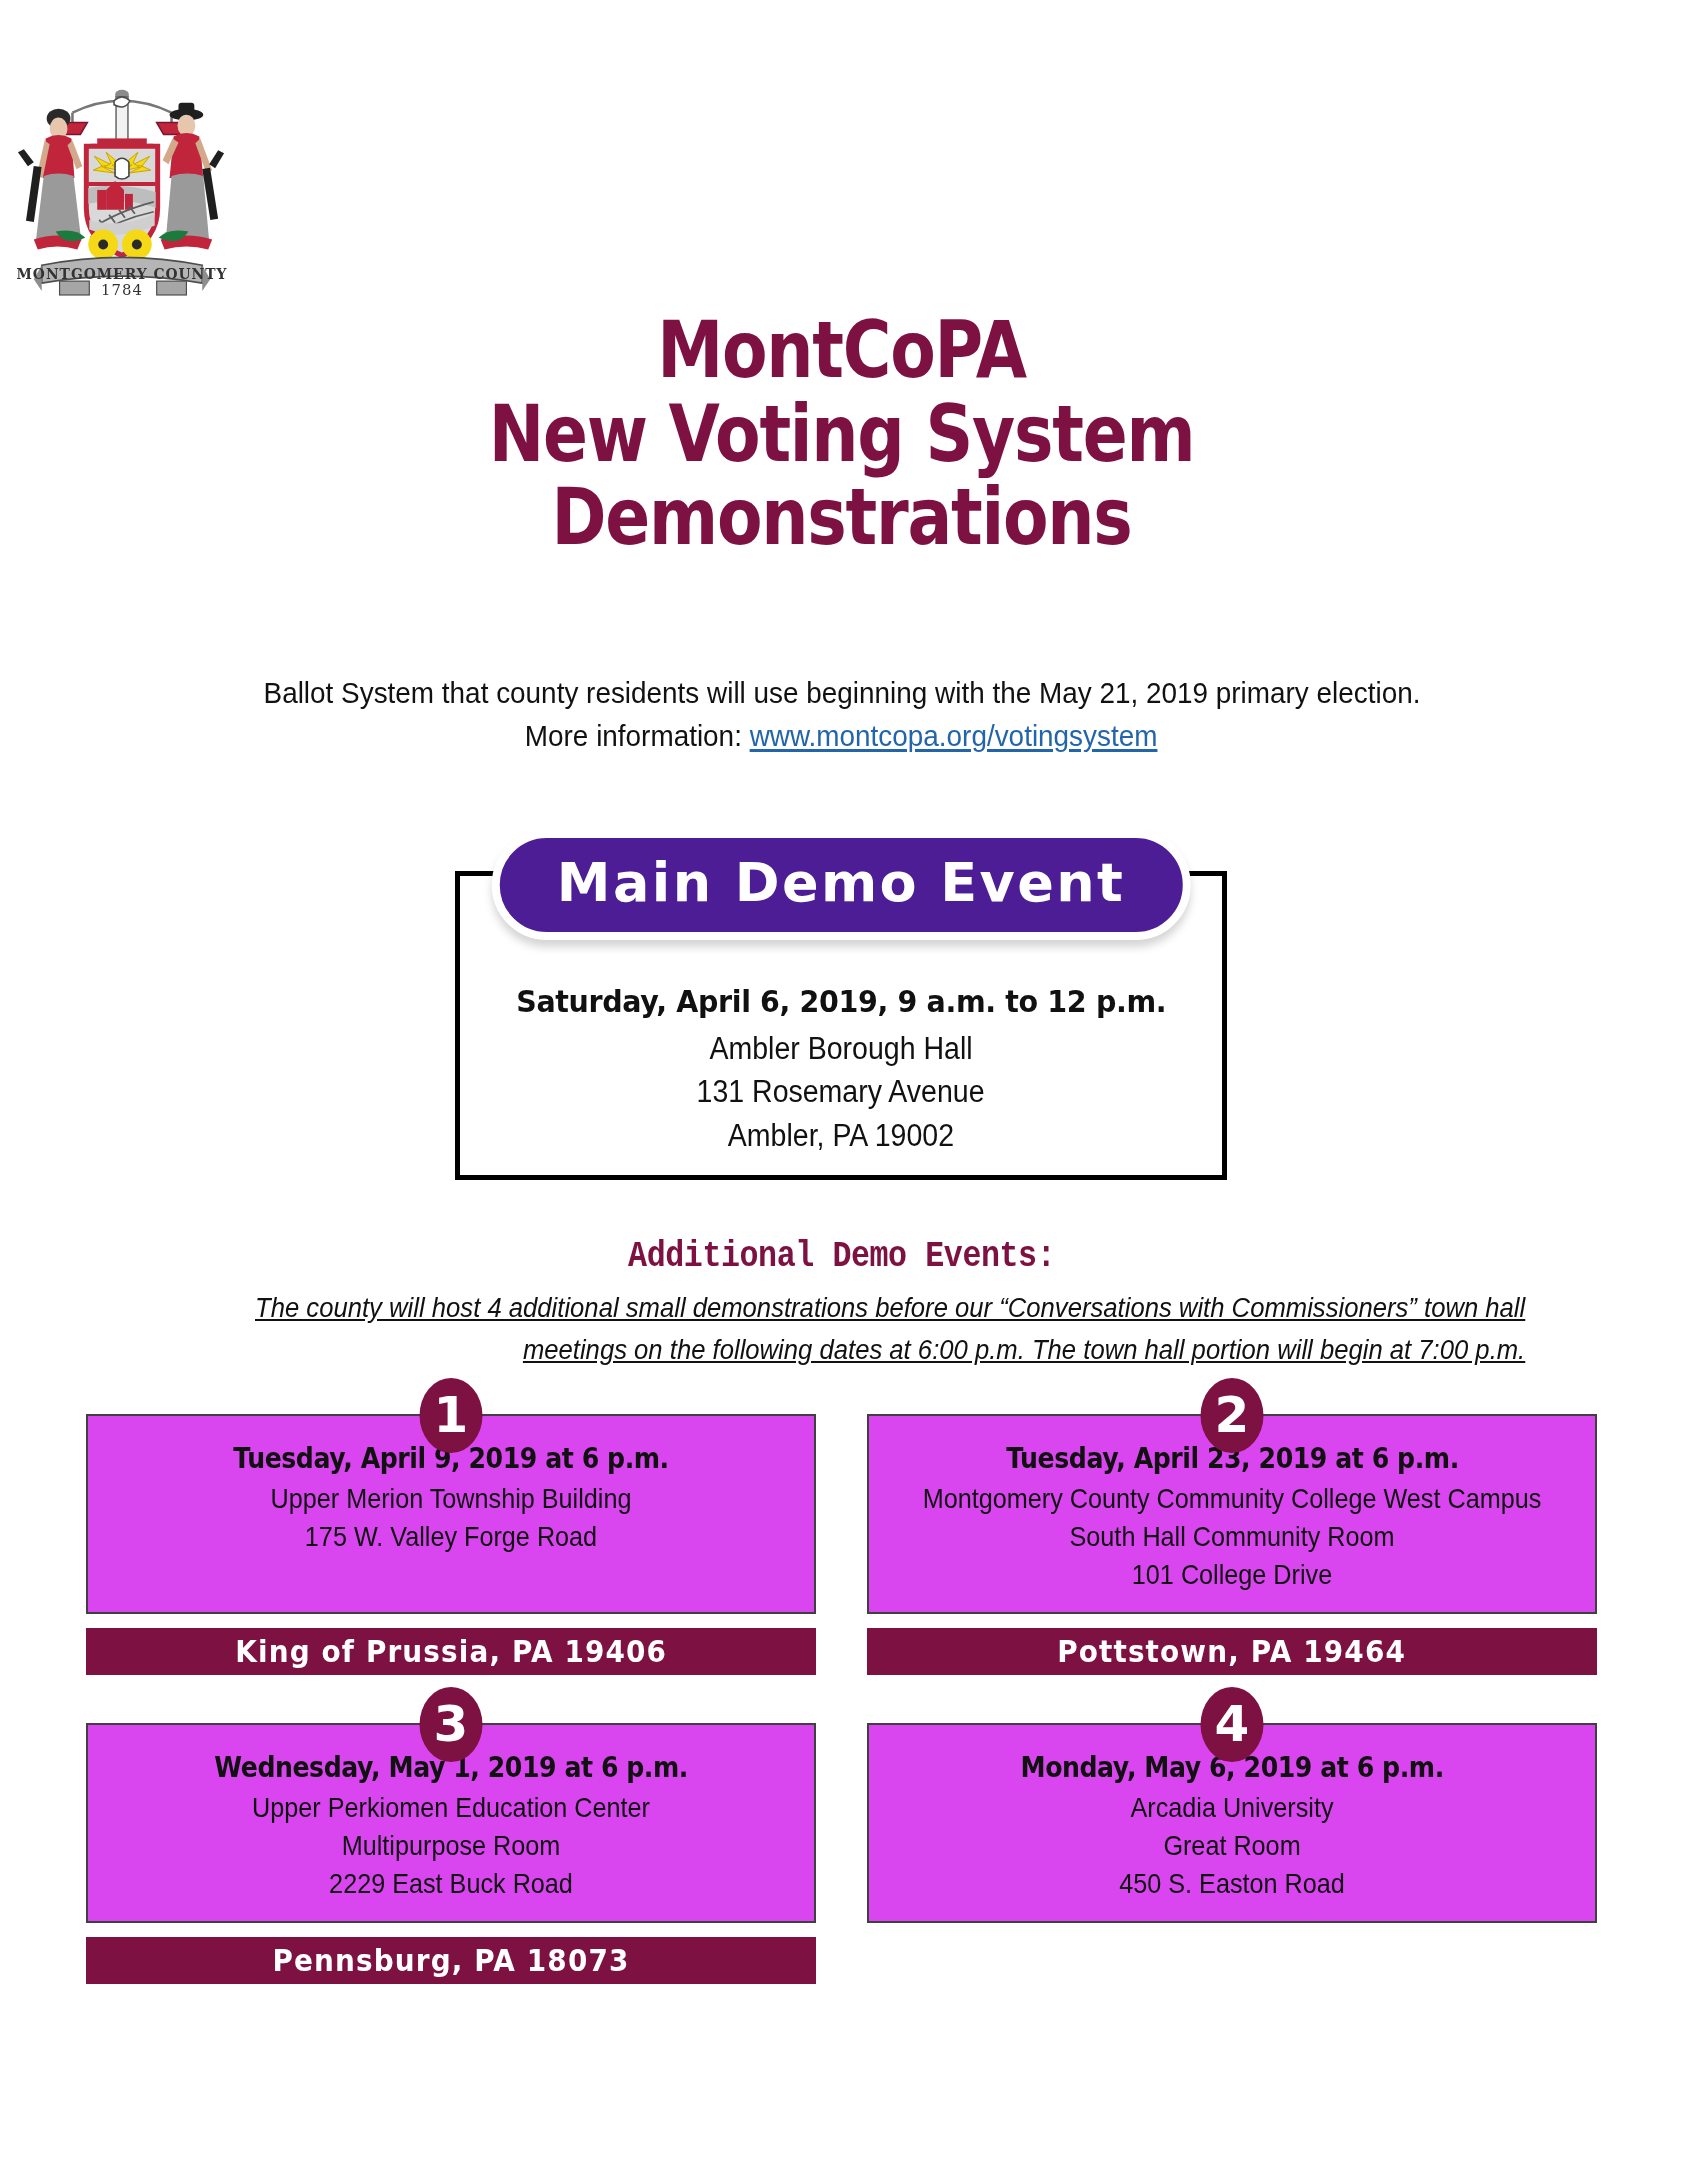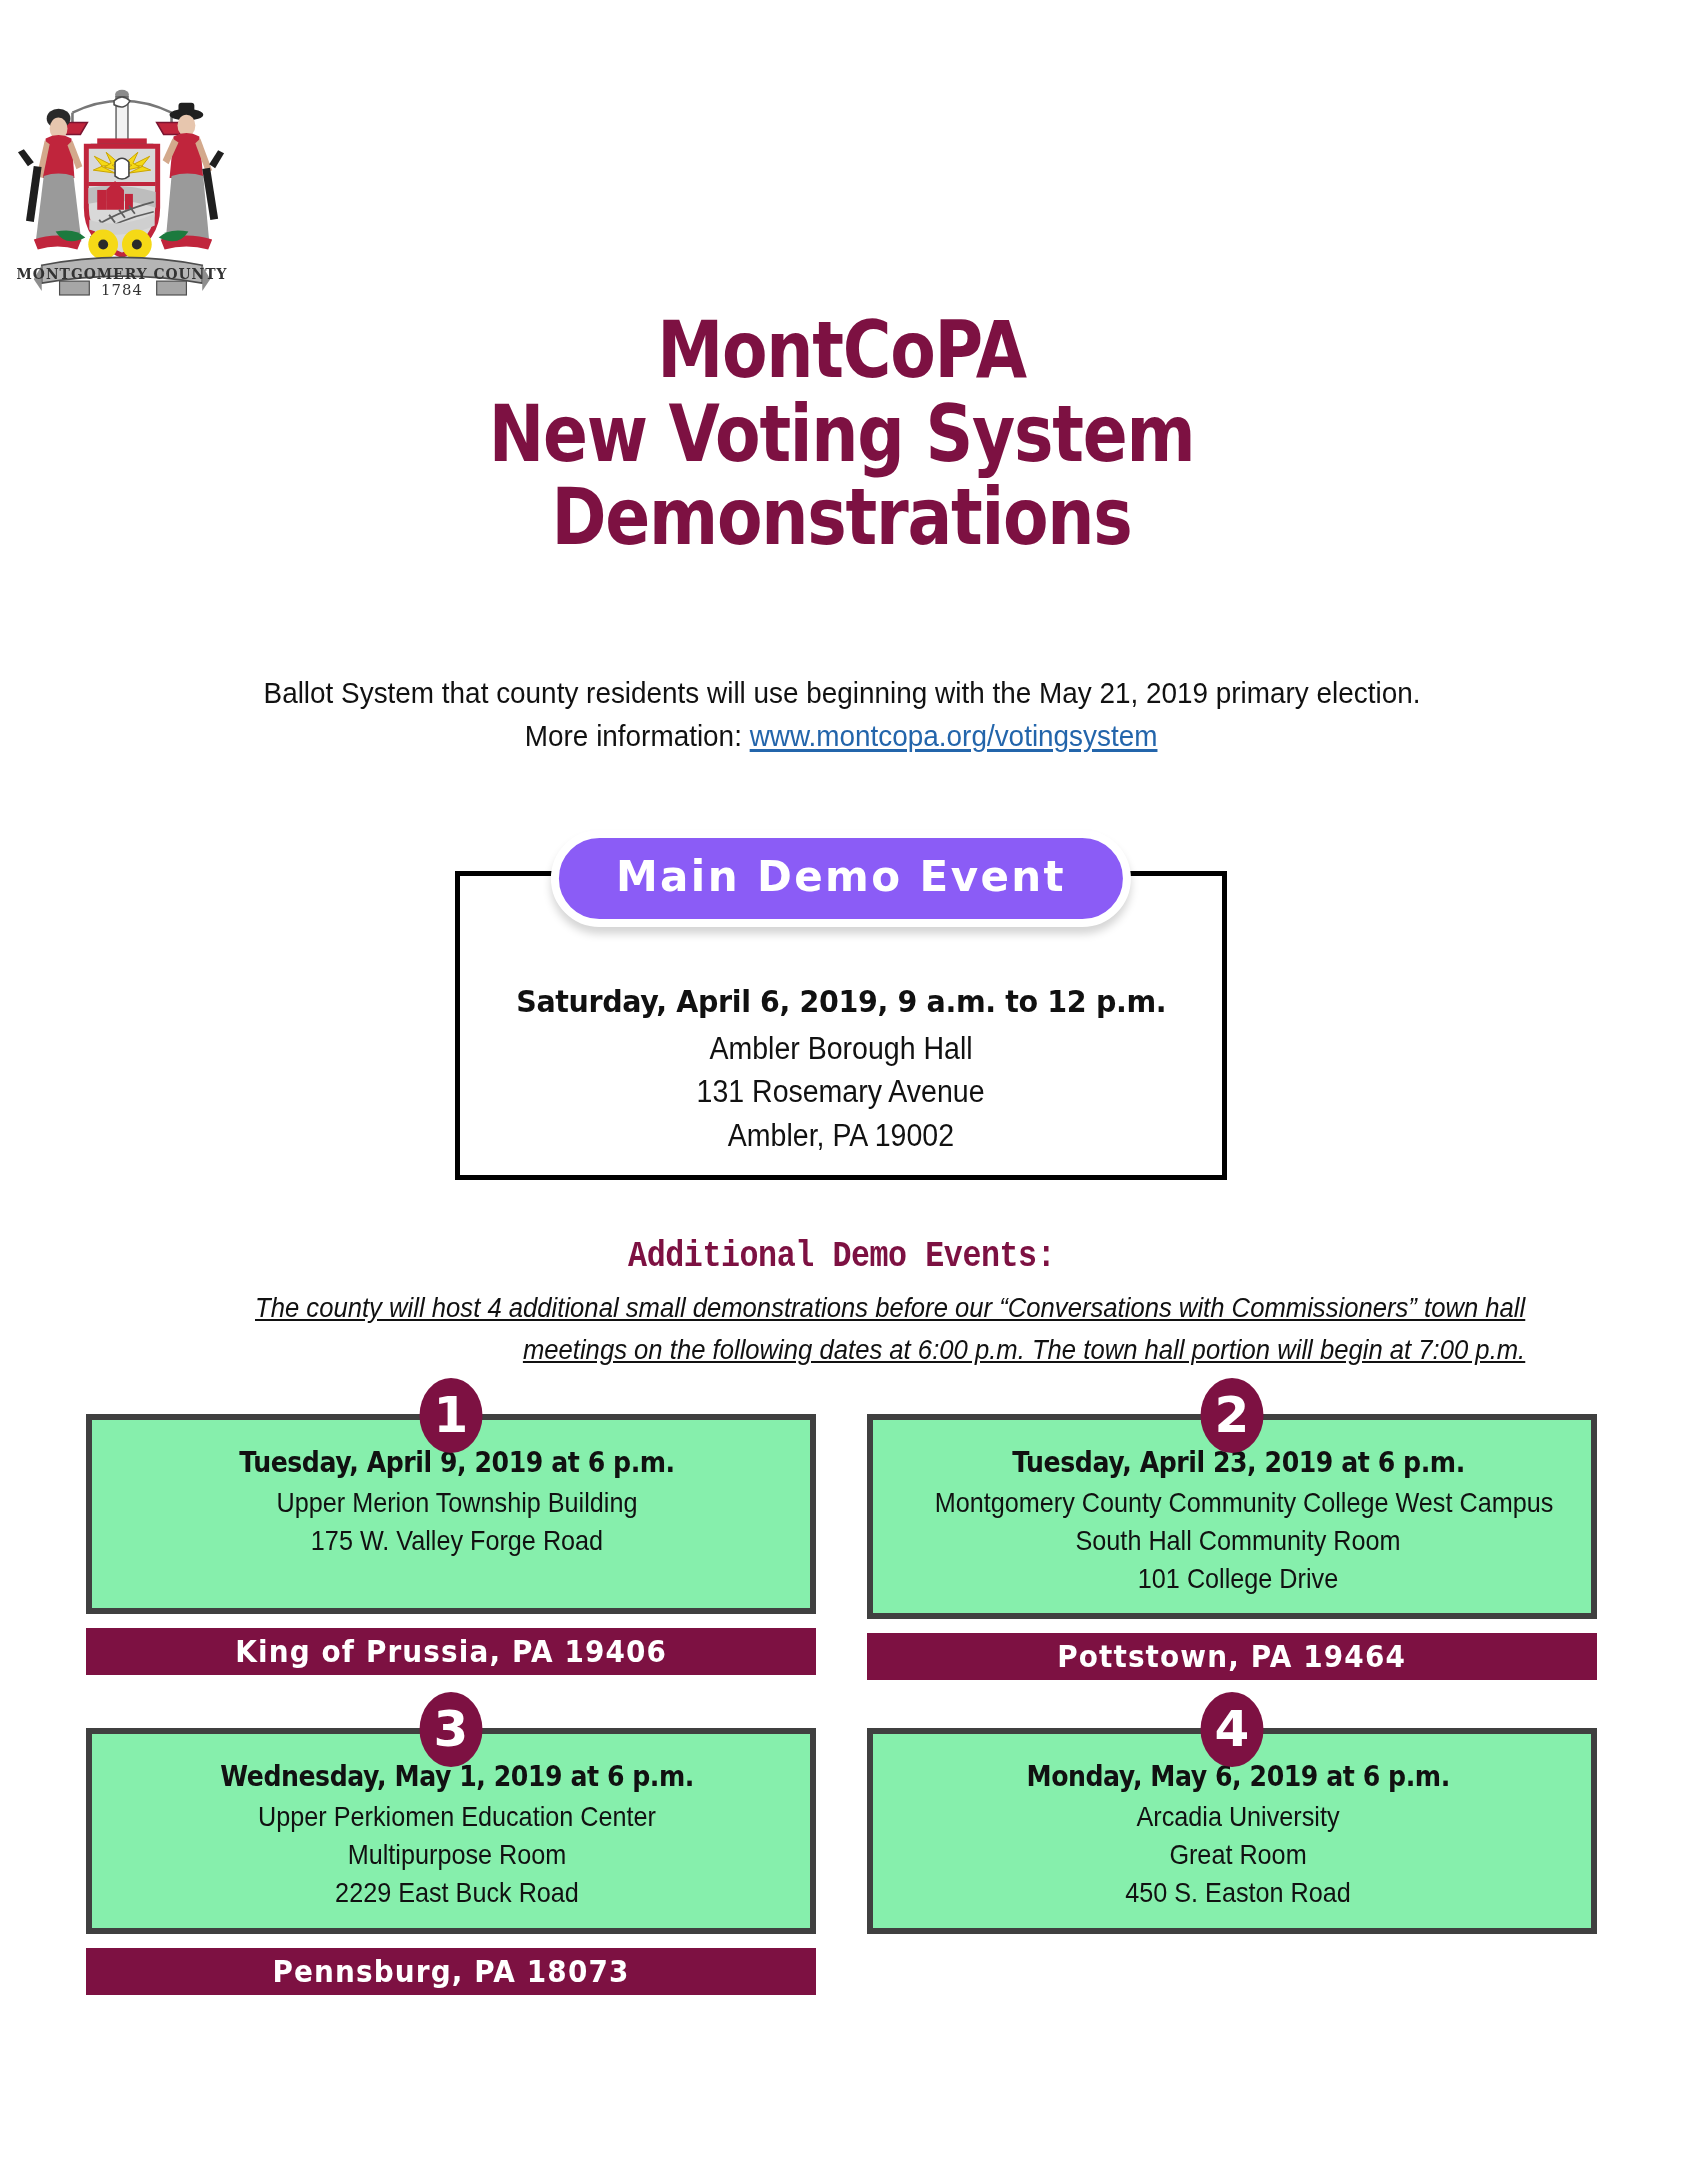--- a/index.html
+++ b/index.html
@@ -83,27 +83,27 @@
     height: 309px;
     box-sizing: border-box;
     padding-top: 107px;
     text-align: center;
   }
   .pill {
     position: absolute;
     top: -46px;
     left: 50%;
     transform: translateX(-50%);
-    background: #8b5cf6;
+    background: #4c1d95;
     color: #ffffff;
     border-radius: 59px;
     padding: 16px 57px 20px 57px;
     font-family: "DejaVu Sans", sans-serif;
     font-weight: bold;
-    font-size: 42px;
+    font-size: 54px;
     letter-spacing: 2.4px;
     white-space: nowrap;
     border: 8px solid #ffffff;
     box-shadow: 0 7px 9px rgba(0,0,0,0.17);
     line-height: 1.08;
   }
   .main-line-bold {
     font-family: "DejaVu Sans", sans-serif;
     font-weight: bold;
     font-size: 31px;
@@ -176,25 +176,25 @@
     justify-content: center;
     font-family: "DejaVu Sans", sans-serif;
     font-weight: bold;
     font-size: 50px;
     z-index: 3;
     line-height: 1;
     padding-bottom: 2px;
     box-sizing: border-box;
   }
   .card-box {
-    border: 6px solid #404040;
-    background: #86efac;
+    border: 2px solid #404040;
+    background: #d946ef;
     min-height: 200px;
     box-sizing: border-box;
-    padding: 26px 16px 16px 28px;
+    padding: 26px 16px 16px 16px;
     text-align: center;
     position: relative;
   }
   .card-date {
     font-family: "DejaVu Sans", sans-serif;
     font-weight: bold;
     font-size: 28px;
     color: #111111;
     letter-spacing: -0.5px;
     display:inline-block;

